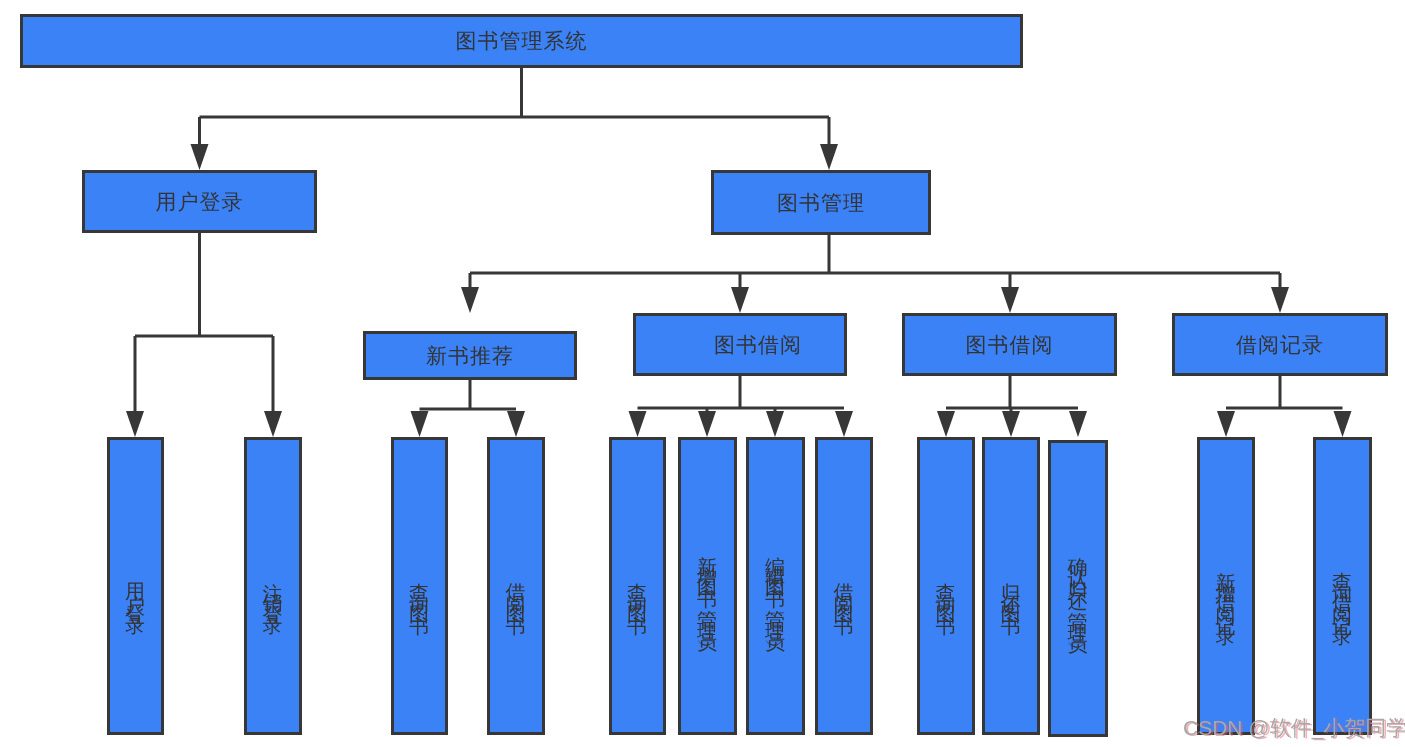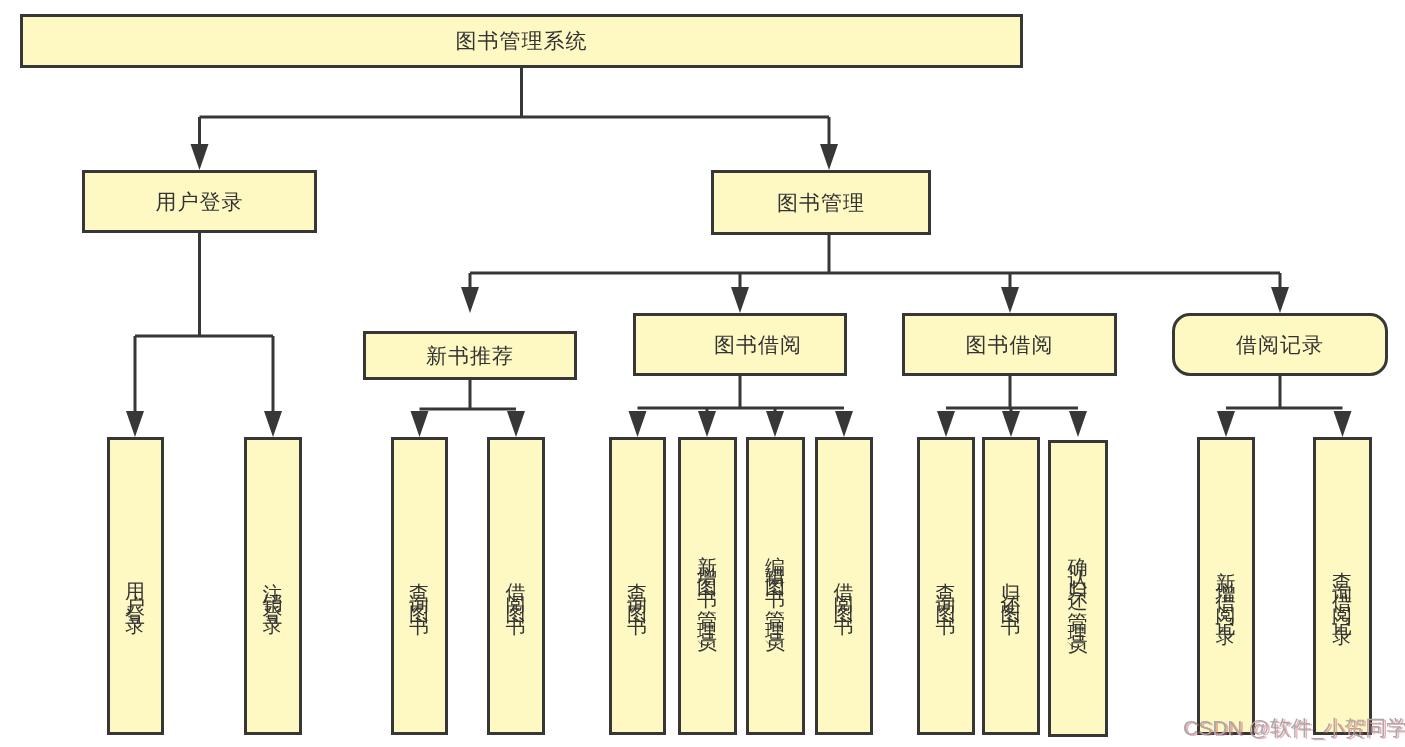--- a/index.html
+++ b/index.html
@@ -1,21 +1,21 @@
 <!DOCTYPE html>
 <html><head>
 <meta charset="utf-8">
 <style>
   html,body{margin:0;padding:0;background:#ffffff;}
   body{font-family:"Liberation Sans","DejaVu Sans",sans-serif;}
   .canvas{position:relative;width:1405px;height:747px;background:#ffffff;overflow:hidden;}
   .wires{position:absolute;left:0;top:0;width:1405px;height:747px;}
   .node{
     position:absolute;box-sizing:border-box;
-    border:3px solid #373737;background:#fef9c3;
+    border:3px solid #373737;background:#3b82f6;
     display:flex;align-items:center;justify-content:center;
     color:#333333;font-size:21px;letter-spacing:1px;
   }
   .node.h{white-space:nowrap;}
   .node.v{
     writing-mode:vertical-rl;text-orientation:mixed;
     font-size:20px;line-height:1;letter-spacing:11px;
     padding-top:6px;
   }
   .watermark{
@@ -80,21 +80,21 @@
   </svg>
 
   <div class="node h" style="left:20px;top:14px;width:1003px;height:54px;">图书管理系统</div>
 
   <div class="node h" style="left:82px;top:170px;width:235px;height:63px;">用户登录</div>
   <div class="node h" style="left:711px;top:170px;width:220px;height:65px;">图书管理</div>
 
   <div class="node h" style="left:363px;top:331px;width:214px;height:49px;">新书推荐</div>
   <div class="node h" style="left:633px;top:313px;width:214px;height:63px;padding-left:36px;">图书借阅</div>
   <div class="node h" style="left:902px;top:313px;width:215px;height:63px;">图书借阅</div>
-  <div class="node h" style="left:1172px;top:313px;width:216px;height:63px;border-radius:18px;">借阅记录</div>
+  <div class="node h" style="left:1172px;top:313px;width:216px;height:63px;">借阅记录</div>
 
   <div class="node v" style="left:107px;top:437px;width:57px;height:298px;">用户登录</div>
   <div class="node v" style="left:244px;top:437px;width:58px;height:298px;">注销登录</div>
 
   <div class="node v" style="left:391px;top:437px;width:57px;height:298px;">查询图书</div>
   <div class="node v" style="left:487px;top:437px;width:58px;height:298px;">借阅图书</div>
 
   <div class="node v" style="left:609px;top:437px;width:57px;height:298px;">查询图书</div>
   <div class="node v" style="left:678px;top:437px;width:59px;height:298px;">新增图书（管理员）</div>
   <div class="node v" style="left:746px;top:437px;width:59px;height:298px;">编辑图书（管理员）</div>

